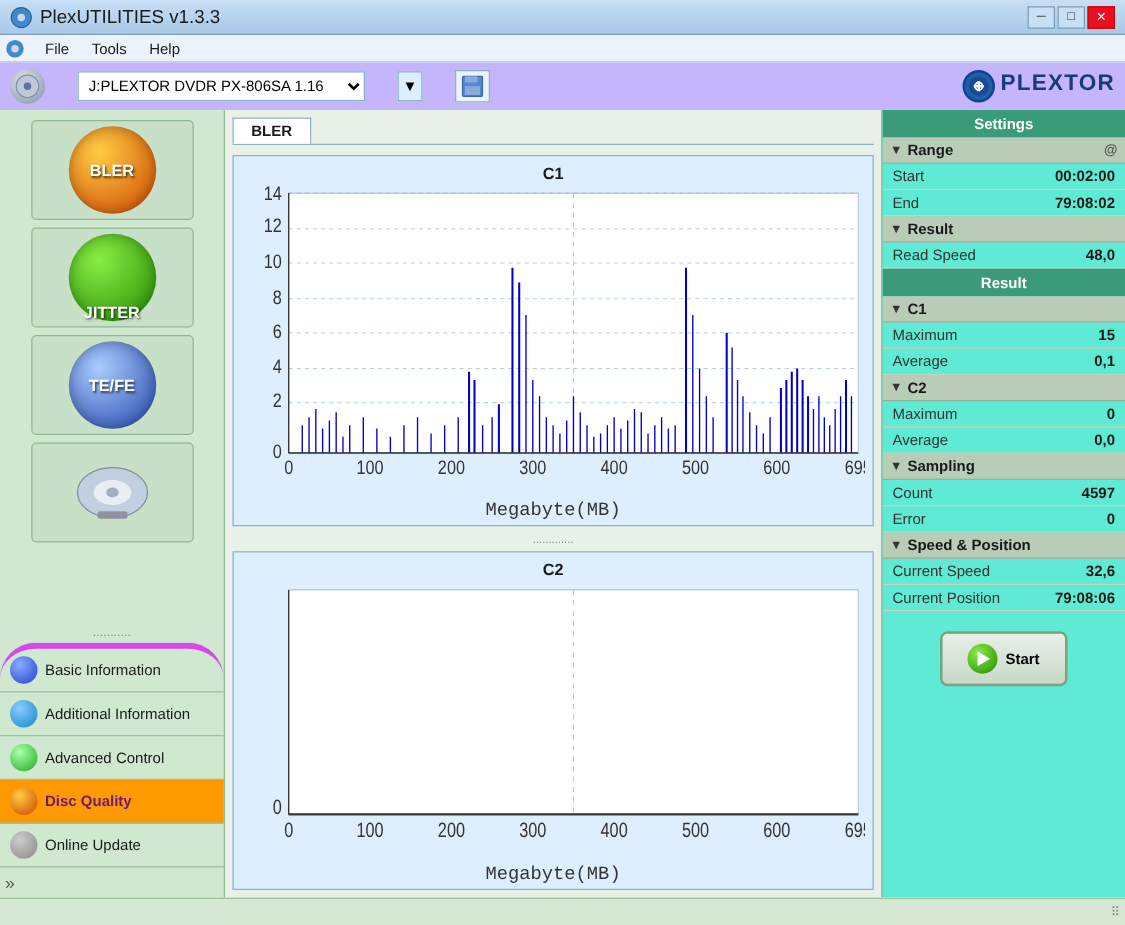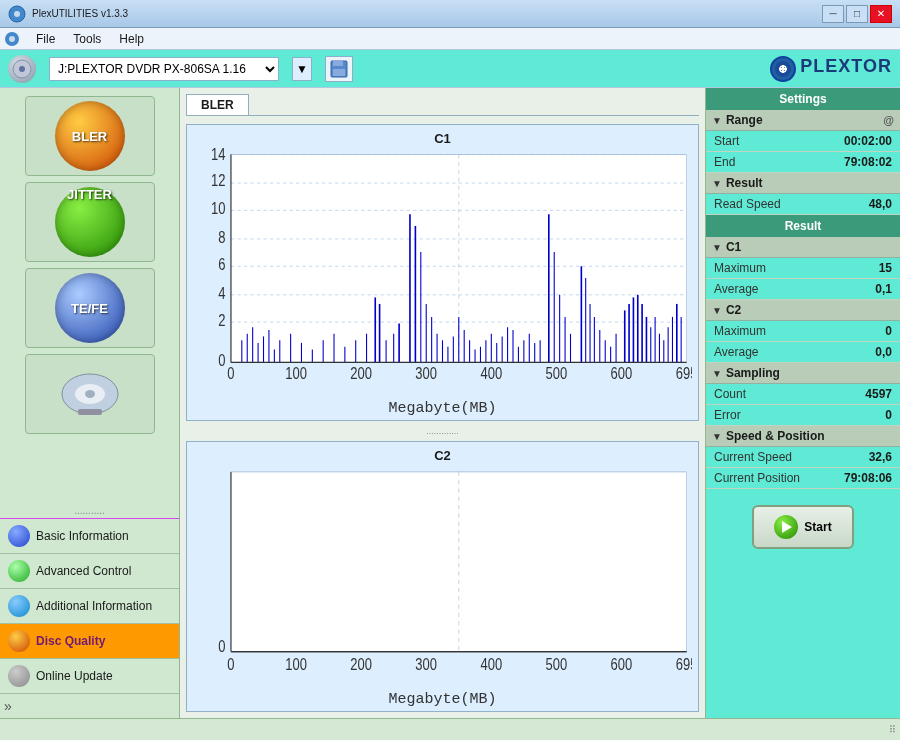--- a/index.html
+++ b/index.html
@@ -6,43 +6,43 @@
     body { width: 900px; height: 740px; overflow: hidden; background: #d4e8d4; }
 
     
     .titlebar {
       display: flex; align-items: center; justify-content: space-between;
       background: linear-gradient(to bottom, #c8dff5, #a8c8e8);
       height: 28px; padding: 0 8px; border-bottom: 1px solid #7a9ab5;
     }
     .titlebar-left { display: flex; align-items: center; gap: 6px; }
     .titlebar-icon { width: 18px; height: 18px; }
-    .titlebar-title { font-size: 10px; color: #1a1a1a; font-weight: normal; }
+    .titlebar-title { font-size: 15px; color: #1a1a1a; font-weight: normal; }
     .titlebar-controls { display: flex; gap: 2px; }
     .titlebar-btn {
       width: 22px; height: 18px; border: 1px solid #7a9ab5; background: #c8dff5;
       cursor: pointer; font-size: 10px; display: flex; align-items: center; justify-content: center;
       color: #333;
     }
     .titlebar-btn.close { background: #e81123; color: white; border-color: #c00; }
 
     
     .menubar {
       display: flex; align-items: center; background: #ecf3fb; height: 22px;
       border-bottom: 1px solid #b0c8e0; padding: 0 4px; gap: 2px;
     }
     .menu-icon { width: 16px; height: 16px; margin-right: 6px; }
     .menu-item {
       padding: 2px 8px; cursor: pointer; color: #1a1a1a;
     }
 
     
     .toolbar {
-      display: flex; align-items: center; background: #5eead4; height: 38px;
-      border-bottom: 1px solid #b0c8e0; padding: 0 8px; gap: 13px;
+      display: flex; align-items: center; background: #c4b5fd; height: 38px;
+      border-bottom: 1px solid #b0c8e0; padding: 0 8px; gap: 26px;
     }
     .drive-icon { width: 28px; height: 28px; border-radius: 50%; background: radial-gradient(circle at 40% 35%, #e0e8f0, #8090a0); display: flex; align-items: center; justify-content: center; }
     .drive-selector {
       width: 230px; height: 24px; border: 1px solid #8ab0cc; background: white;
       padding: 0 4px; font-size: 12px;
     }
     .toolbar-arrow {
       width: 20px; height: 24px; border: 1px solid #8ab0cc; background: #ddeeff;
       cursor: pointer; display: flex; align-items: center; justify-content: center;
     }
@@ -66,25 +66,25 @@
       display: flex; flex-direction: column; flex-shrink: 0;
     }
     .sidebar-top { flex: 1; display: flex; flex-direction: column; align-items: center; padding: 8px 0; gap: 6px; }
     .disc-btn {
       width: 130px; height: 80px; background: #c8dfc8; border: 1px solid #90b890;
       border-radius: 4px; display: flex; align-items: center; justify-content: center;
       cursor: pointer;
     }
     .disc-bler { width: 70px; height: 70px; border-radius: 50%; background: radial-gradient(circle at 35% 30%, #ffcc44, #cc4400); box-shadow: inset 0 0 10px rgba(0,0,0,0.3); display: flex; align-items: center; justify-content: center; }
     .disc-bler-text { color: white; font-weight: bold; font-size: 13px; text-shadow: 1px 1px 2px rgba(0,0,0,0.7); }
-    .disc-jitter { width: 70px; height: 70px; border-radius: 50%; background: radial-gradient(circle at 35% 30%, #88ee44, #228800); box-shadow: inset 0 0 10px rgba(0,0,0,0.3); display: flex; align-items: flex-start; justify-content: center; }
+    .disc-jitter { width: 70px; height: 70px; border-radius: 50%; background: radial-gradient(circle at 35% 30%, #88ee44, #228800); box-shadow: inset 0 0 10px rgba(0,0,0,0.3); display: flex; align-items: flex-end; justify-content: center; }
     .disc-tefe { width: 70px; height: 70px; border-radius: 50%; background: radial-gradient(circle at 35% 30%, #aaccff, #2244aa); box-shadow: inset 0 0 10px rgba(0,0,0,0.3); display: flex; align-items: center; justify-content: center; }
     .disc-scan { width: 70px; height: 60px; display: flex; align-items: center; justify-content: center; }
     .sidebar-dots { color: #888; font-size: 10px; text-align: center; padding: 2px 0; }
-    .sidebar-nav { display: flex; flex-direction: column; border-top: 1px solid #d946ef; }
+    .sidebar-nav { display: flex; flex-direction: column; border-top: 5px solid #d946ef; border-radius: 29px; }
     .nav-item {
       display: flex; align-items: center; padding: 6px 8px; gap: 6px;
       cursor: pointer; border-bottom: 1px solid #a0c0a0; color: #1a1a1a;
     }
     .nav-item.active { background: #ff9900; color: #701a75; font-weight: bold; }
     .nav-icon { width: 22px; height: 22px; border-radius: 50%; flex-shrink: 0; }
     .nav-icon-basic { background: radial-gradient(circle at 35% 30%, #88aaff, #2244cc); }
     .nav-icon-additional { background: radial-gradient(circle at 35% 30%, #88ccff, #1188cc); }
     .nav-icon-advanced { background: radial-gradient(circle at 35% 30%, #aaffaa, #22aa22); }
     .nav-icon-disc { background: radial-gradient(circle at 35% 30%, #ffcc44, #cc4400); }
@@ -251,26 +251,26 @@
       </div>
     </div>
     <div class="sidebar-dots">...........</div>
 
     <div class="sidebar-nav">
       <div class="nav-item">
         <div class="nav-icon nav-icon-basic"></div>
         <span>Basic Information</span>
       </div>
       <div class="nav-item">
+        <div class="nav-icon nav-icon-additional"></div>
+        <span>Additional Information</span>
+      </div>
+      <div class="nav-item">
         <div class="nav-icon nav-icon-advanced"></div>
         <span>Advanced Control</span>
-      </div>
-      <div class="nav-item">
-        <div class="nav-icon nav-icon-additional"></div>
-        <span>Additional Information</span>
       </div>
       <div class="nav-item active">
         <div class="nav-icon nav-icon-disc"></div>
         <span>Disc Quality</span>
       </div>
       <div class="nav-item">
         <div class="nav-icon nav-icon-update"></div>
         <span>Online Update</span>
       </div>
     </div>

